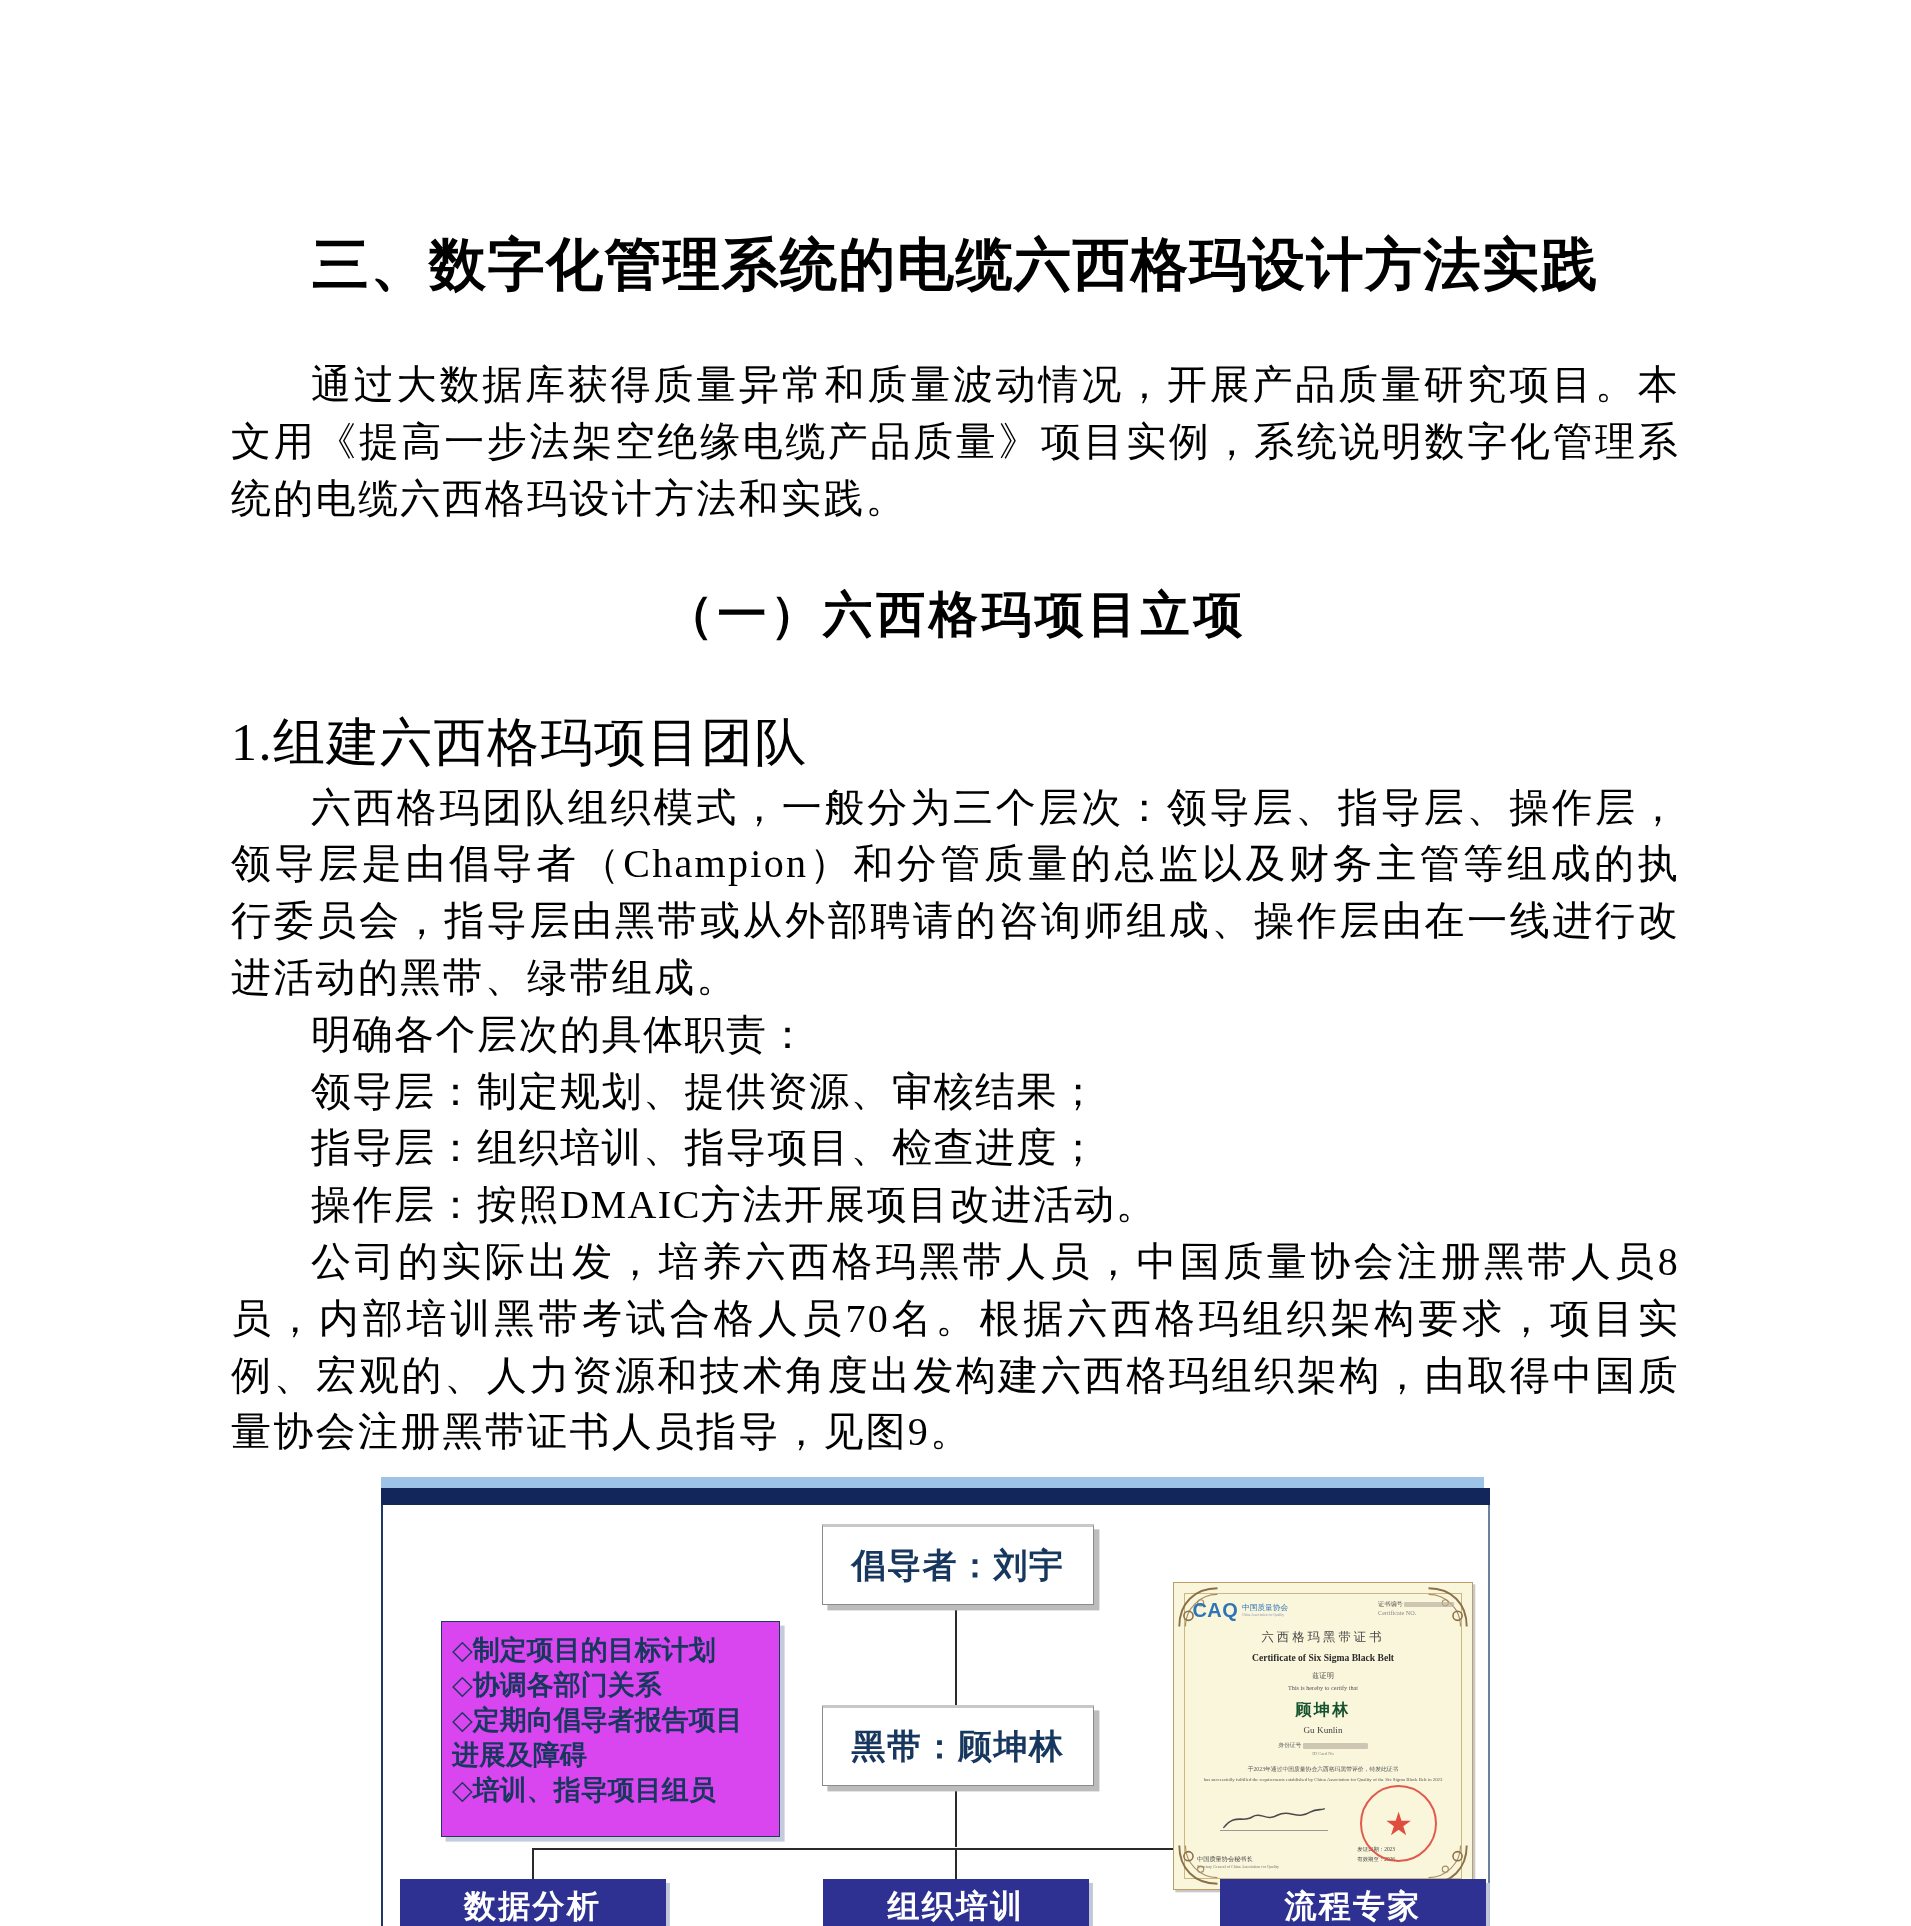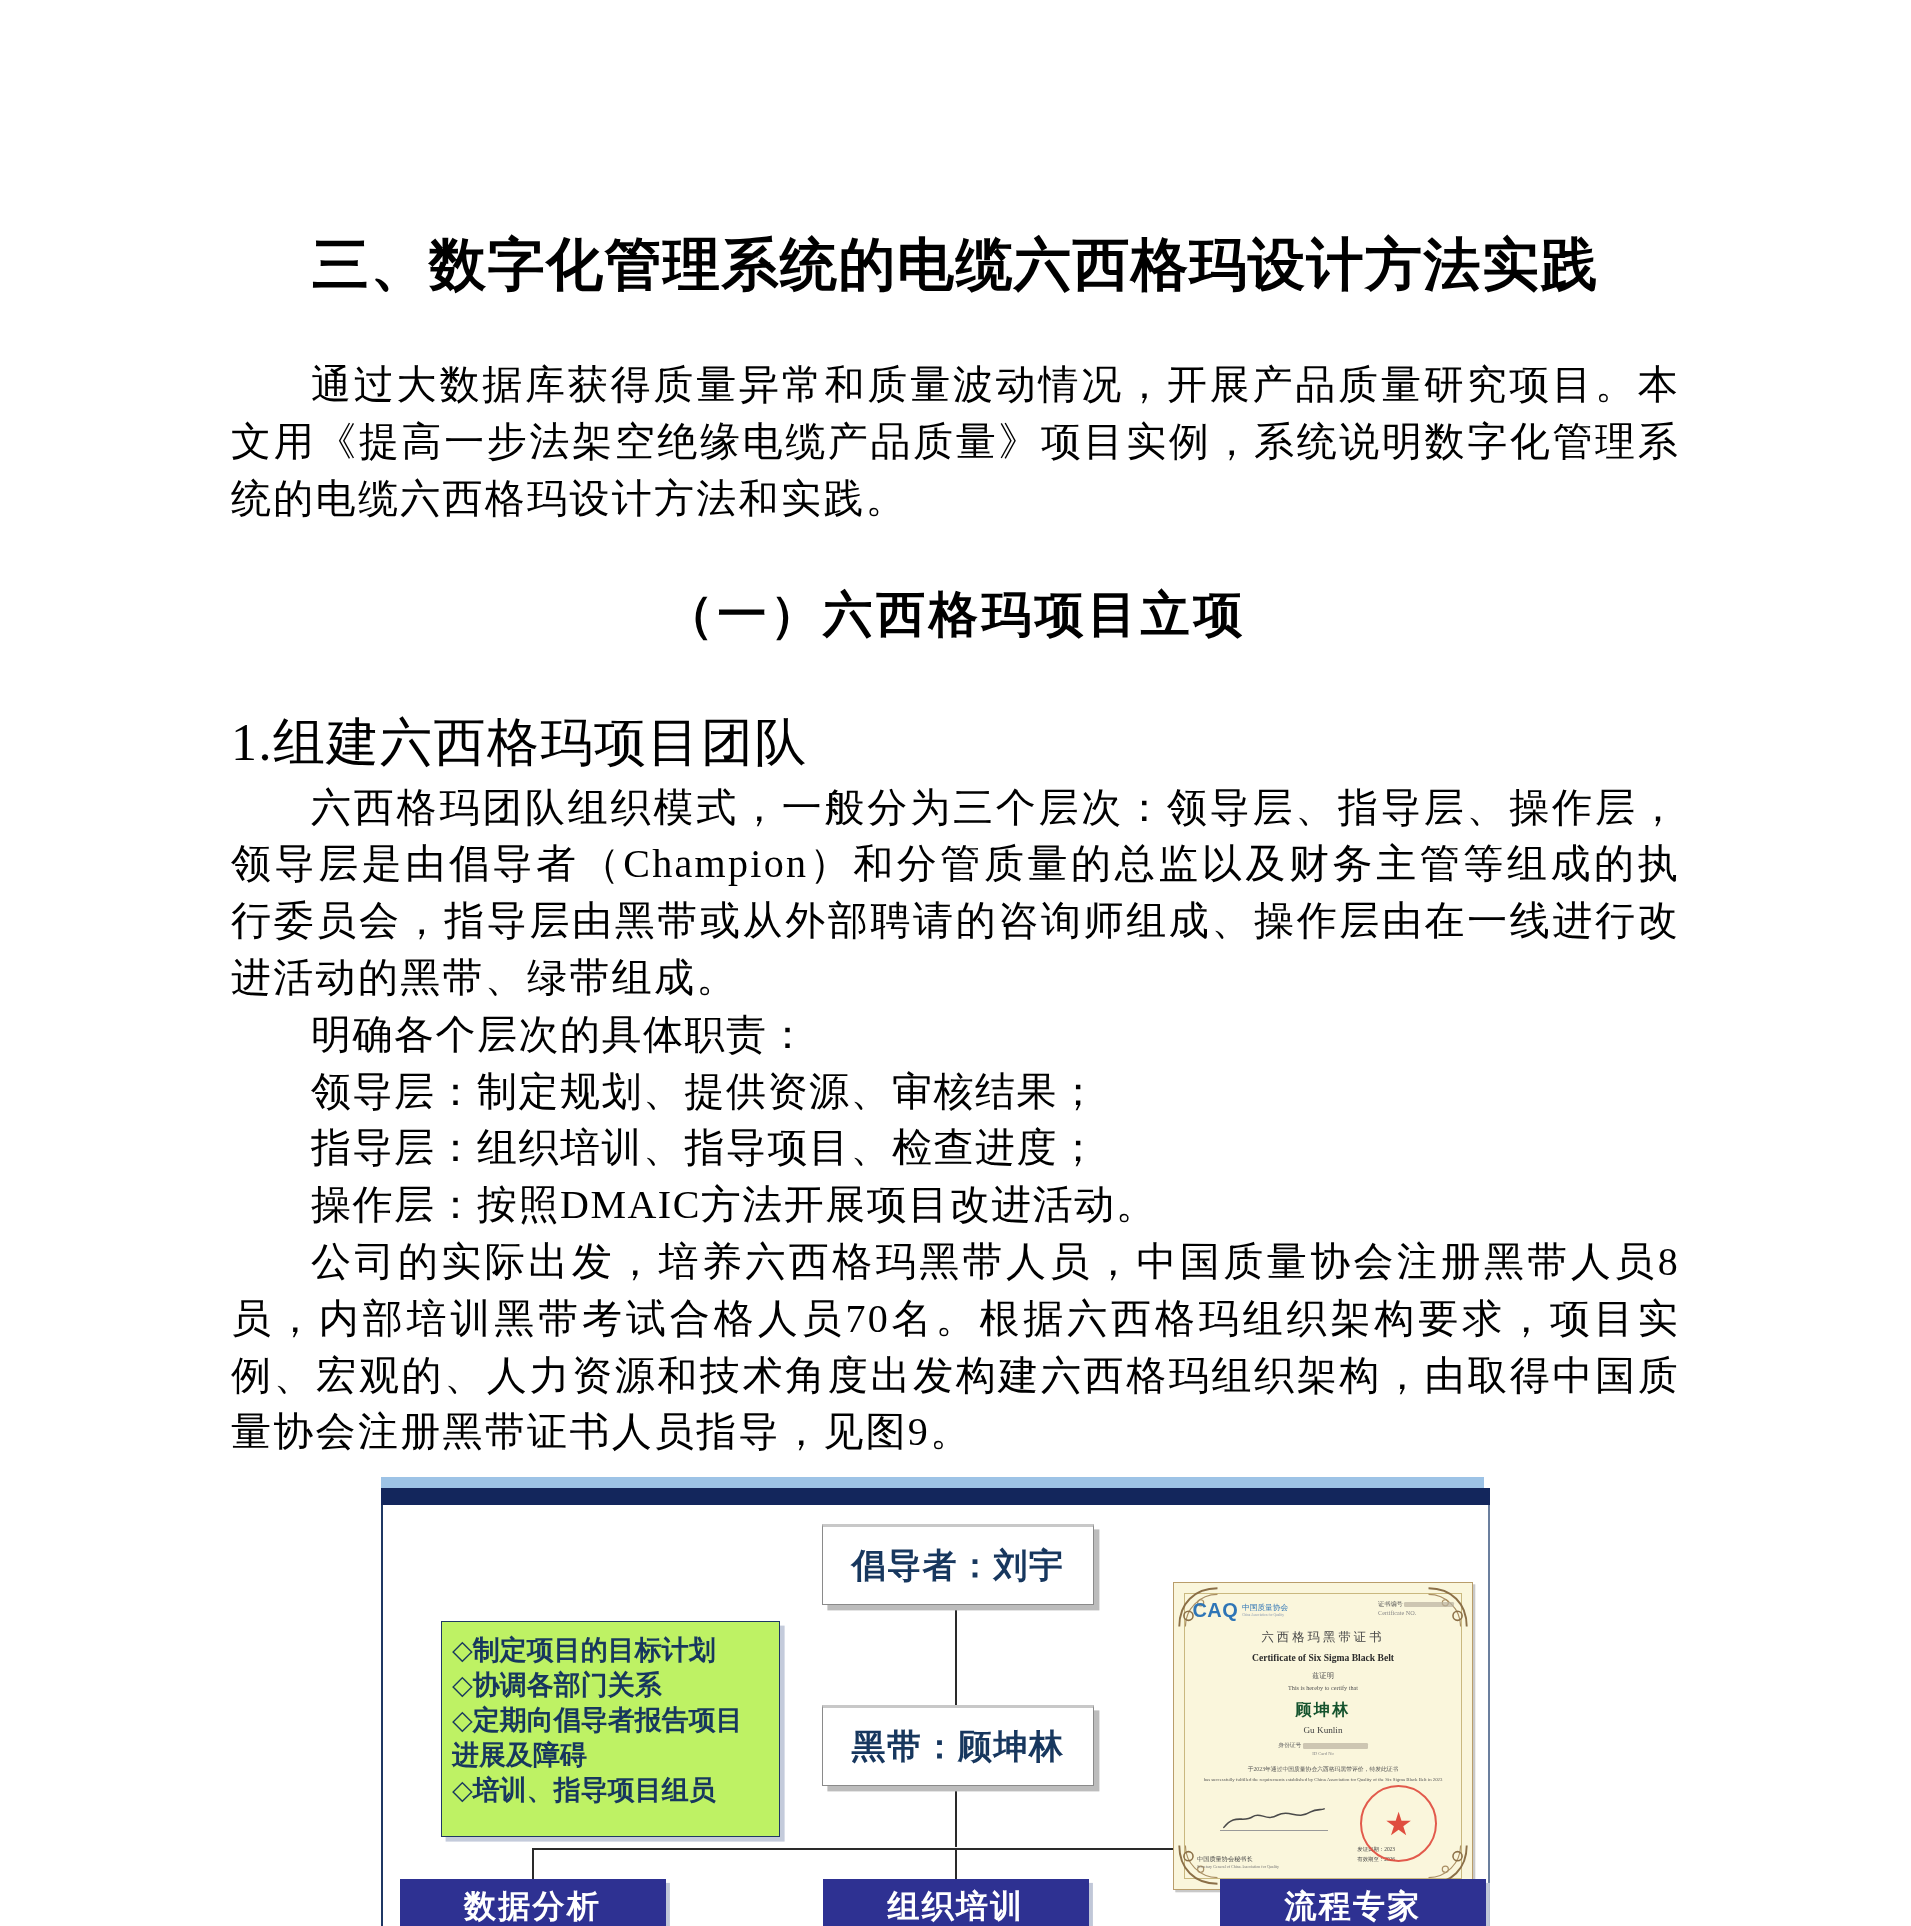--- a/index.html
+++ b/index.html
@@ -38,21 +38,21 @@
     position:absolute;background:#ffffff;border:1.2px solid #8a8a8a;
     box-shadow:5.4px 5.4px 0 #bcbcbc;border-top:3.9px solid #c8c8c8;
     display:flex;align-items:center;justify-content:center;
     font-size:34px;font-weight:bold;color:#17375e;letter-spacing:1.5px;
   }
   .champion{left:439px;top:19px;width:270px;height:77px;}
   .blackbelt{left:439px;top:200px;width:270px;height:77px;}
 
   .duties{
     position:absolute;left:58px;top:116px;width:339px;height:216px;
-    background:#bef264;border:1.9px solid #1f3864;box-shadow:4.6px 4.6px 0 #c4cbdb;
+    background:#d946ef;border:1.9px solid #1f3864;box-shadow:4.6px 4.6px 0 #c4cbdb;
     padding:10.8px 10px;box-sizing:border-box;
     font-size:27px;line-height:1.3;font-weight:bold;color:#17375e;
   }
   .conn{position:absolute;background:#2a2a2a;}
   .vline{width:1.5px;}
   .hline{height:1.5px;}
 
   .hdr{
     position:absolute;top:374px;width:266px;height:56px;
     background:#2e3192;border-bottom:5.4px solid #151a66;

